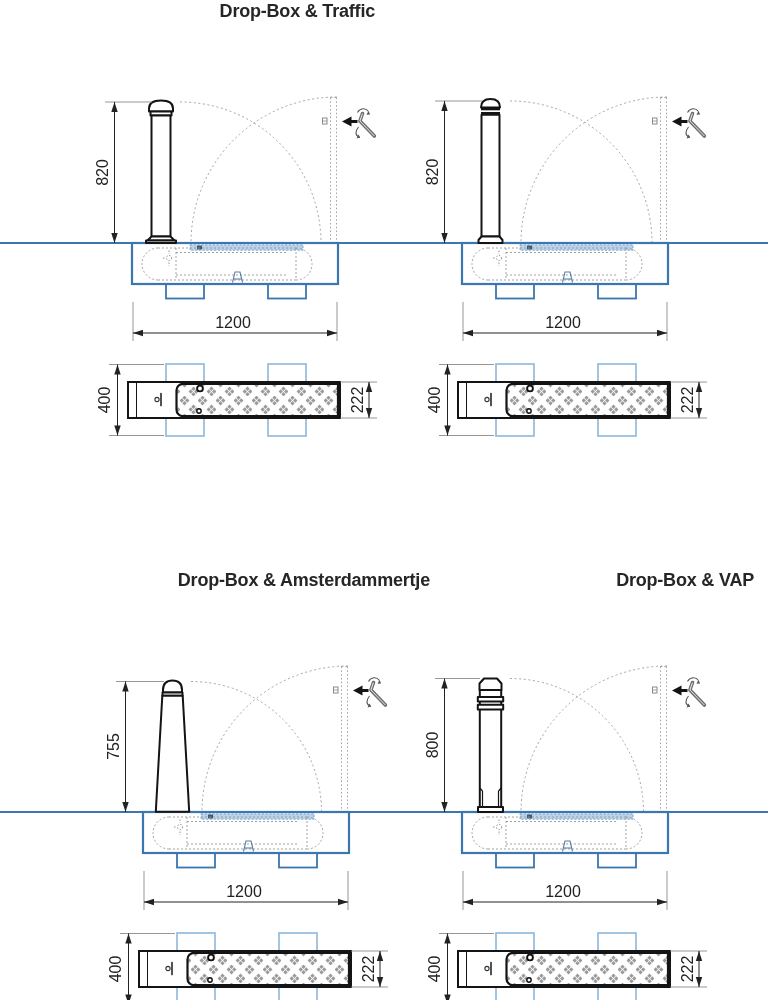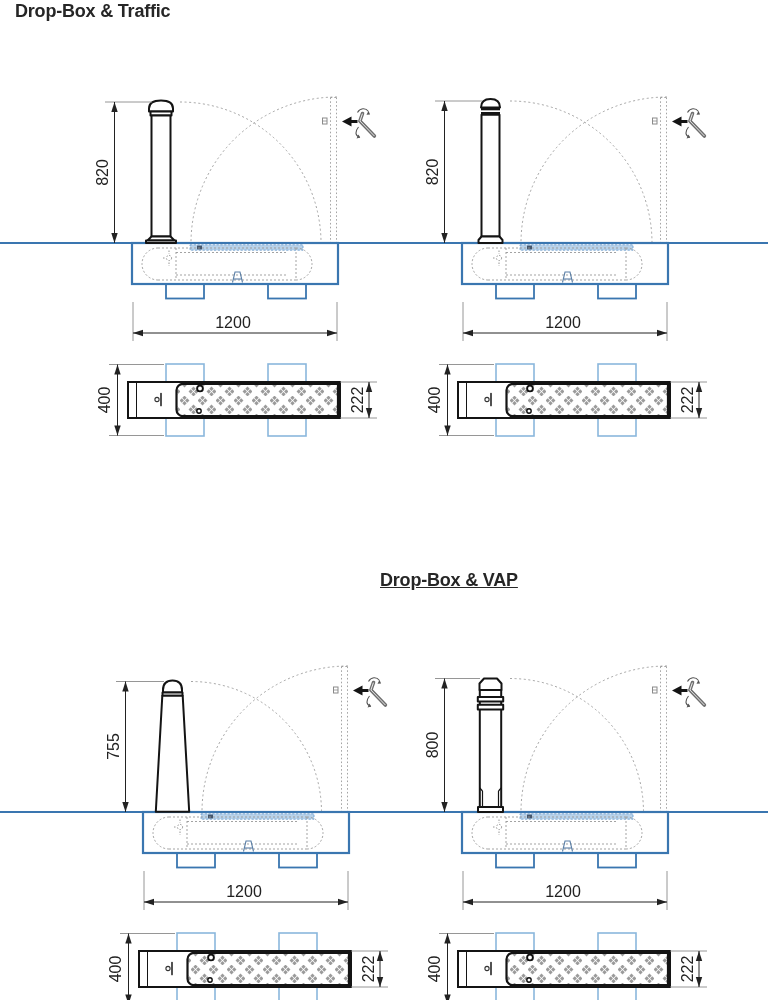--- a/index.html
+++ b/index.html
@@ -4,26 +4,26 @@
 <style>
   html,body{margin:0;padding:0;background:#fff;}
   .canvas{position:relative;width:768px;height:1000px;overflow:hidden;background:#fff;
           font-family:"Liberation Sans",sans-serif;}
   .ground{position:absolute;left:0;width:768px;height:2.4px;background:#3a76b0;}
   .quadrant{position:absolute;width:384px;height:500px;}
   .q1{left:0;top:0;}
   .q2{left:330px;top:0;}
   .q3{left:11px;top:569px;}
   .q4{left:330px;top:569px;}
-  .qtitle{position:absolute;top:1px;width:360px;margin:0;text-align:left;
+  .qtitle{position:absolute;top:1px;width:360px;margin:0;text-align:right;
           font-weight:bold;font-size:18px;line-height:20px;color:#262626;letter-spacing:-0.2px;}
   .q1 .qtitle{left:15px;}
   .q2 .qtitle{left:1px;}
   .q3 .qtitle{left:59px;}
-  .q4 .qtitle{left:50px;text-decoration:underline;}
+  .q4 .qtitle{left:64px;}
   svg.draw{position:absolute;left:0;top:0;overflow:visible;}
   svg text{font-family:"Liberation Sans",sans-serif;font-size:16px;fill:#222;}
   .bollard{fill:#fff;stroke:#141414;stroke-width:2;stroke-linejoin:round;}
 </style>
 </head>
 <body>
 
 <svg width="0" height="0" style="position:absolute" aria-hidden="true">
 <defs>
   <g id="clus" fill="#9b9b9b">
@@ -182,20 +182,21 @@
         <path d="M114.5 243 l-3.2 -10 h6.4 z" fill="#222"></path>
       </g>
       <text transform="rotate(-90 102 172)" x="102" y="172" text-anchor="middle" dominant-baseline="central">820</text>
       <text x="233" y="328" text-anchor="middle">1200</text>
       <text transform="rotate(-90 104 400)" x="104" y="400" text-anchor="middle" dominant-baseline="central">400</text>
       <text transform="rotate(-90 357 400)" x="357" y="400" text-anchor="middle" dominant-baseline="central">222</text>
     </svg>
   </section>
 
   <section class="quadrant q3">
+    <h2 class="qtitle">Drop-Box &amp; Amsterdammertje</h2>
     <svg class="draw" width="384" height="500" viewBox="0 0 384 500">
       <path d="M180 112.5 A130.5 130.5 0 0 1 310.5 243" fill="none" stroke="#9a9a9a" stroke-width="0.9" stroke-dasharray="2 2.6"></path>
       <use href="#common-drawing"></use>
       <g class="bollard">
         <path d="M152 123.5 V121 Q152 111.5 161.5 111.5 Q171 111.5 171 121 V123.5 Z"></path>
         <rect x="151.5" y="123.5" width="20" height="3.2"></rect>
         <path d="M151.3 126.7 L144.8 242.8 H178.2 L171.7 126.7 Z"></path>
       </g>
       <g>
         <path d="M105 112.5 H153" stroke="#8a8a8a" stroke-width="0.9"></path>

